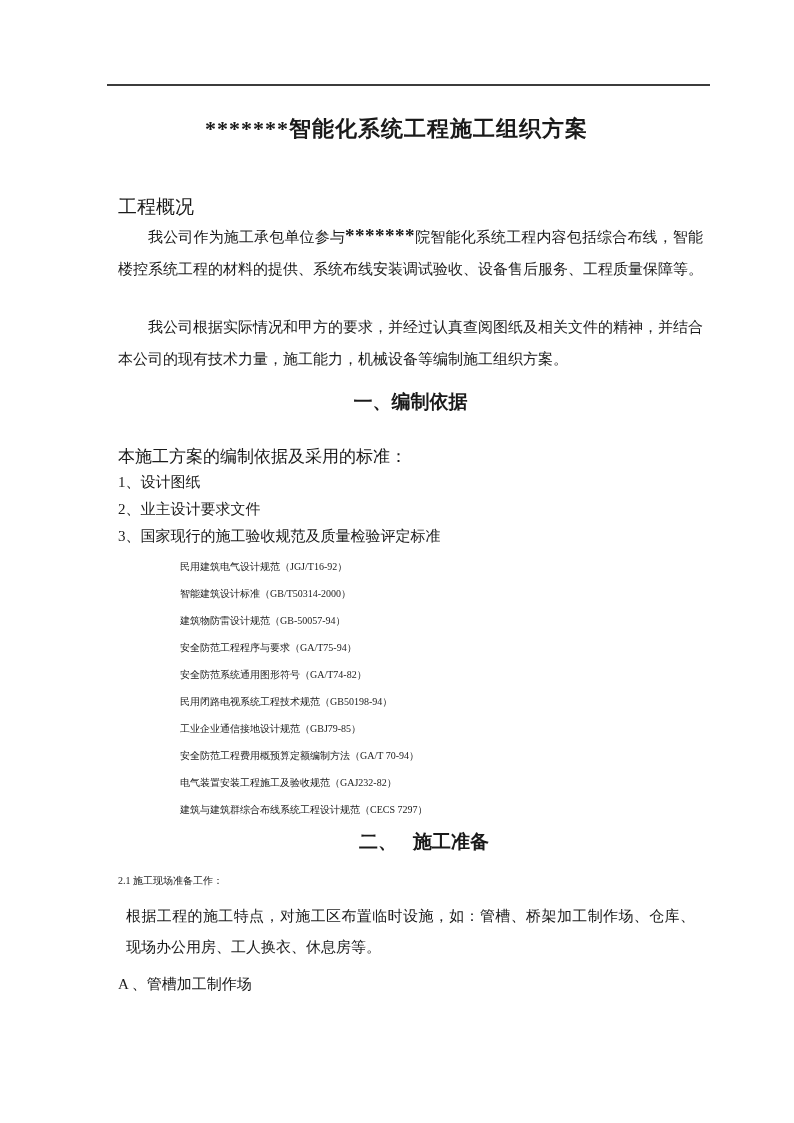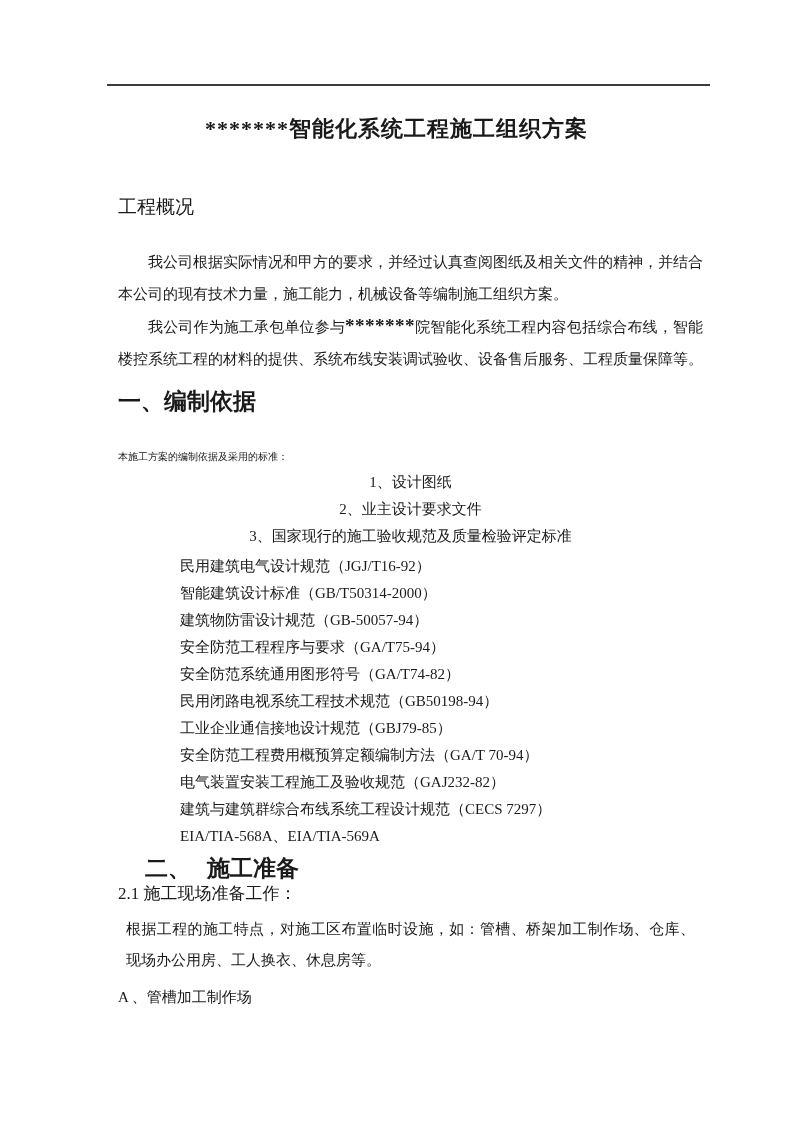--- a/index.html
+++ b/index.html
@@ -50,57 +50,58 @@
   }
   .body-para.follow {
     margin-top: 0;
   }
   .stars {
     font-weight: bold;
     font-size: 19px;
     letter-spacing: 0.5px;
   }
   .h-section {
-    font-size: 23px;
+    font-size: 19px;
     font-weight: bold;
     line-height: 26px;
     margin: 0;
+    text-align: center;
   }
   .h-basis {
     margin-top: 14px;
   }
   .intro {
     margin: 30px 0 0 0;
-    font-size: 10px;
+    font-size: 17px;
     line-height: 24px;
   }
   .num-list {
     margin-top: 0;
-    text-align: center;
   }
   .num-item {
     font-size: 15px;
     line-height: 27px;
   }
   .standards {
     margin: 3px 0 0 62px;
-    font-size: 15px;
+    font-size: 10px;
   }
   .std {
     line-height: 27px;
   }
   .h-prep {
     margin-top: 6px;
     margin-left: 27px;
   }
   .h-prep .h-num {
     margin-right: 16px;
   }
   .sub {
-    font-size: 17px;
+    margin-top: 14px;
+    font-size: 10px;
     line-height: 24px;
   }
   .prep-para {
     margin: 8px;
     font-size: 15px;
     line-height: 31px;
     text-indent: 0;
     text-align: justify;
   }
   .item-a {
@@ -112,23 +113,23 @@
 <body>
 
 <div class="page">
 
   <div class="header-rule"></div>
 
   <div class="doc-title">*******智能化系统工程施工组织方案</div>
 
   <div class="h-overview">工程概况</div>
 
+  <p class="body-para follow"><span>我公司作为施工承包单位参与</span><span class="stars">*******</span><span>院智能化系统工程内容包括综合布线，智能楼控系统工程的材料的提供、系统布线安装调试验收、设备售后服务、工程质量保障等。</span></p>
+
   <p class="body-para">我公司根据实际情况和甲方的要求，并经过认真查阅图纸及相关文件的精神，并结合本公司的现有技术力量，施工能力，机械设备等编制施工组织方案。</p>
-
-  <p class="body-para follow"><span>我公司作为施工承包单位参与</span><span class="stars">*******</span><span>院智能化系统工程内容包括综合布线，智能楼控系统工程的材料的提供、系统布线安装调试验收、设备售后服务、工程质量保障等。</span></p>
 
   <div class="h-section h-basis">一、编制依据</div>
 
   <div class="intro">本施工方案的编制依据及采用的标准：</div>
 
   <div class="num-list">
     <div class="num-item">1、设计图纸</div>
     <div class="num-item">2、业主设计要求文件</div>
     <div class="num-item">3、国家现行的施工验收规范及质量检验评定标准</div>
   </div>
@@ -137,21 +138,20 @@
     <div class="std">民用建筑电气设计规范（JGJ/T16-92）</div>
     <div class="std">智能建筑设计标准（GB/T50314-2000）</div>
     <div class="std">建筑物防雷设计规范（GB-50057-94）</div>
     <div class="std">安全防范工程程序与要求（GA/T75-94）</div>
     <div class="std">安全防范系统通用图形符号（GA/T74-82）</div>
     <div class="std">民用闭路电视系统工程技术规范（GB50198-94）</div>
     <div class="std">工业企业通信接地设计规范（GBJ79-85）</div>
     <div class="std">安全防范工程费用概预算定额编制方法（GA/T 70-94）</div>
     <div class="std">电气装置安装工程施工及验收规范（GAJ232-82）</div>
     <div class="std">建筑与建筑群综合布线系统工程设计规范（CECS 7297）</div>
-    <div class="std">EIA/TIA-568A、EIA/TIA-569A</div>
   </div>
 
   <div class="h-section h-prep"><span class="h-num">二、</span><span>施工准备</span></div>
 
   <div class="sub">2.1 施工现场准备工作：</div>
 
   <p class="prep-para">根据工程的施工特点，对施工区布置临时设施，如：管槽、桥架加工制作场、仓库、现场办公用房、工人换衣、休息房等。</p>
 
   <div class="item-a">A 、管槽加工制作场</div>
 

